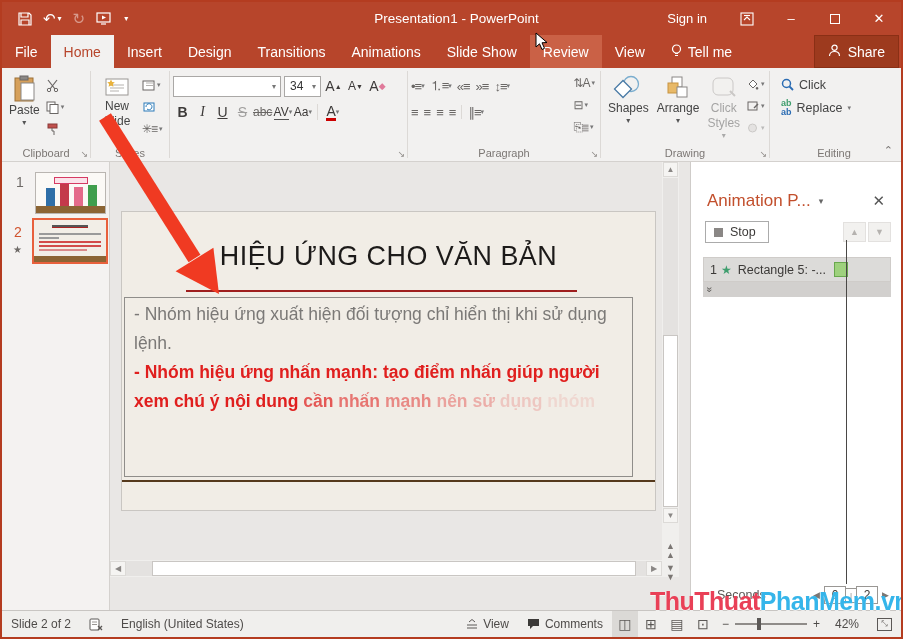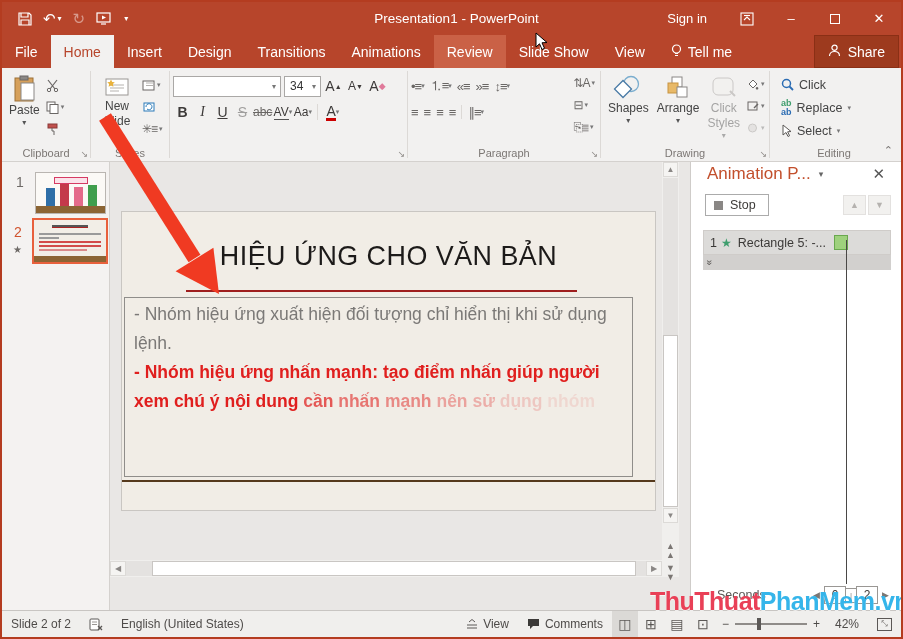--- a/index.html
+++ b/index.html
@@ -90,21 +90,21 @@
 .harrow{width:16px;height:15px;background:#f5f4f2;border:1px solid #dcdad7;color:#8a8785;font-size:8px;display:flex;align-items:center;justify-content:center}
 .htrack{flex:1;height:15px;background:#e4e2e0;position:relative}
 .hthumb{position:absolute;left:26px;right:10px;top:0;height:15px;background:#fff;border:1px solid #c9c6c3}
 
 
 .notes-area{position:absolute;left:108px;top:576px;width:580px;height:32px;background:#f3f2f0;border-top:1px solid #d4d1ce}
 .notes-ph{padding:8px 0 0 11px;font-size:15px;color:#595755}
 
 
 .animpane{position:absolute;left:688px;top:160px;right:0;bottom:27px;background:#fff;border-left:1px solid #cfccc9}
-.ap-head{display:flex;align-items:center;padding:2px 10px 6px 16px}
+.ap-head{display:flex;align-items:center;padding:29px 10px 6px 16px}
 .ap-title{font-size:17px;color:#c24f2c}
 .ap-caret{margin-left:8px;color:#666;font-size:9px}
 .ap-close{margin-left:auto;color:#555;font-size:15px;padding:0 6px}
 .ap-controls{display:flex;align-items:center;padding:4px 10px 8px 14px}
 .stopbtn{display:flex;align-items:center;gap:7px;border:1px solid #ababab;background:#fff;font-size:12.5px;color:#3c3a38;padding:3px 12px 3px 8px}
 .stopsq{width:9px;height:9px;background:#8a8785}
 .updown{margin-left:auto;display:flex;gap:2px}
 .udbtn{width:23px;height:20px;background:#f2f1ef;border:1px solid #e3e1df;color:#b5b2af;font-size:9px;display:flex;align-items:center;justify-content:center}
 .ap-item{position:relative;margin:6px 10px 0 12px;background:#dcdbd9;border:1px solid #cfccc9;height:25px;display:flex;align-items:center;font-size:12.5px;color:#3c3a38;padding:0 6px}
 .ap-star{color:#3f9e6e;margin:0 6px 0 4px;font-size:12px}
@@ -177,22 +177,22 @@
     </div>
   </div>
 
   <div class="tabs">
     <div class="tab">File</div>
     <div class="tab active">Home</div>
     <div class="tab">Insert</div>
     <div class="tab">Design</div>
     <div class="tab">Transitions</div>
     <div class="tab">Animations</div>
+    <div class="tab">Slide Show</div>
     <div class="tab hovered">Review</div>
-    <div class="tab">Slide Show</div>
     <div class="tab">
         <span>View</span>
       </div>
     <div class="tab">
       <span class="tellme-bulb">
         <svg width="11" height="15" viewBox="0 0 11 15">
             <circle cx="5.5" cy="5" r="4" fill="none" stroke="#fff" stroke-width="1.2"></circle>
             <path d="M4 9.5 h3 M4 11.5 h3" stroke="#fff" stroke-width="1.1"></path>
           </svg>
       </span>
@@ -432,27 +432,20 @@
             <circle cx="5.5" cy="5.5" r="4" fill="none" stroke="#2b6cb3" stroke-width="1.5"></circle>
             <path d="M8.5 8.5 l3.5 3.5" stroke="#2b6cb3" stroke-width="1.8"></path>
           </svg>
         <span>Click</span>
       </div>
       <div class="editrow">
         <span style="font-size:9px;line-height:.9;color:#2b6cb3;font-weight:bold"><span style="color:#3f9e6e">ab</span><br><span>ab</span></span>
         <span>Replace</span>
         <span class="mini-caret">▾</span>
       </div>
-      <div class="editrow">
-        <svg width="11" height="13" viewBox="0 0 11 13">
-            <path d="M2 1 L2 11 L5 8.5 L7 12.5 L8.6 11.7 L6.6 7.8 L10 7.5 Z" fill="#fff" stroke="#5b5856"></path>
-          </svg>
-        <span>Select</span>
-        <span class="mini-caret">▾</span>
-      </div>
       <span class="glabel">Editing</span>
     </div>
 
     <span class="collapse-ribbon">⌃</span>
   </div>
 
   <div class="slidepanel">
     <span class="snum" style="position:absolute;left:14px;top:12px">1</span>
     <div class="thumb1">
       <div class="t1banner"></div>

